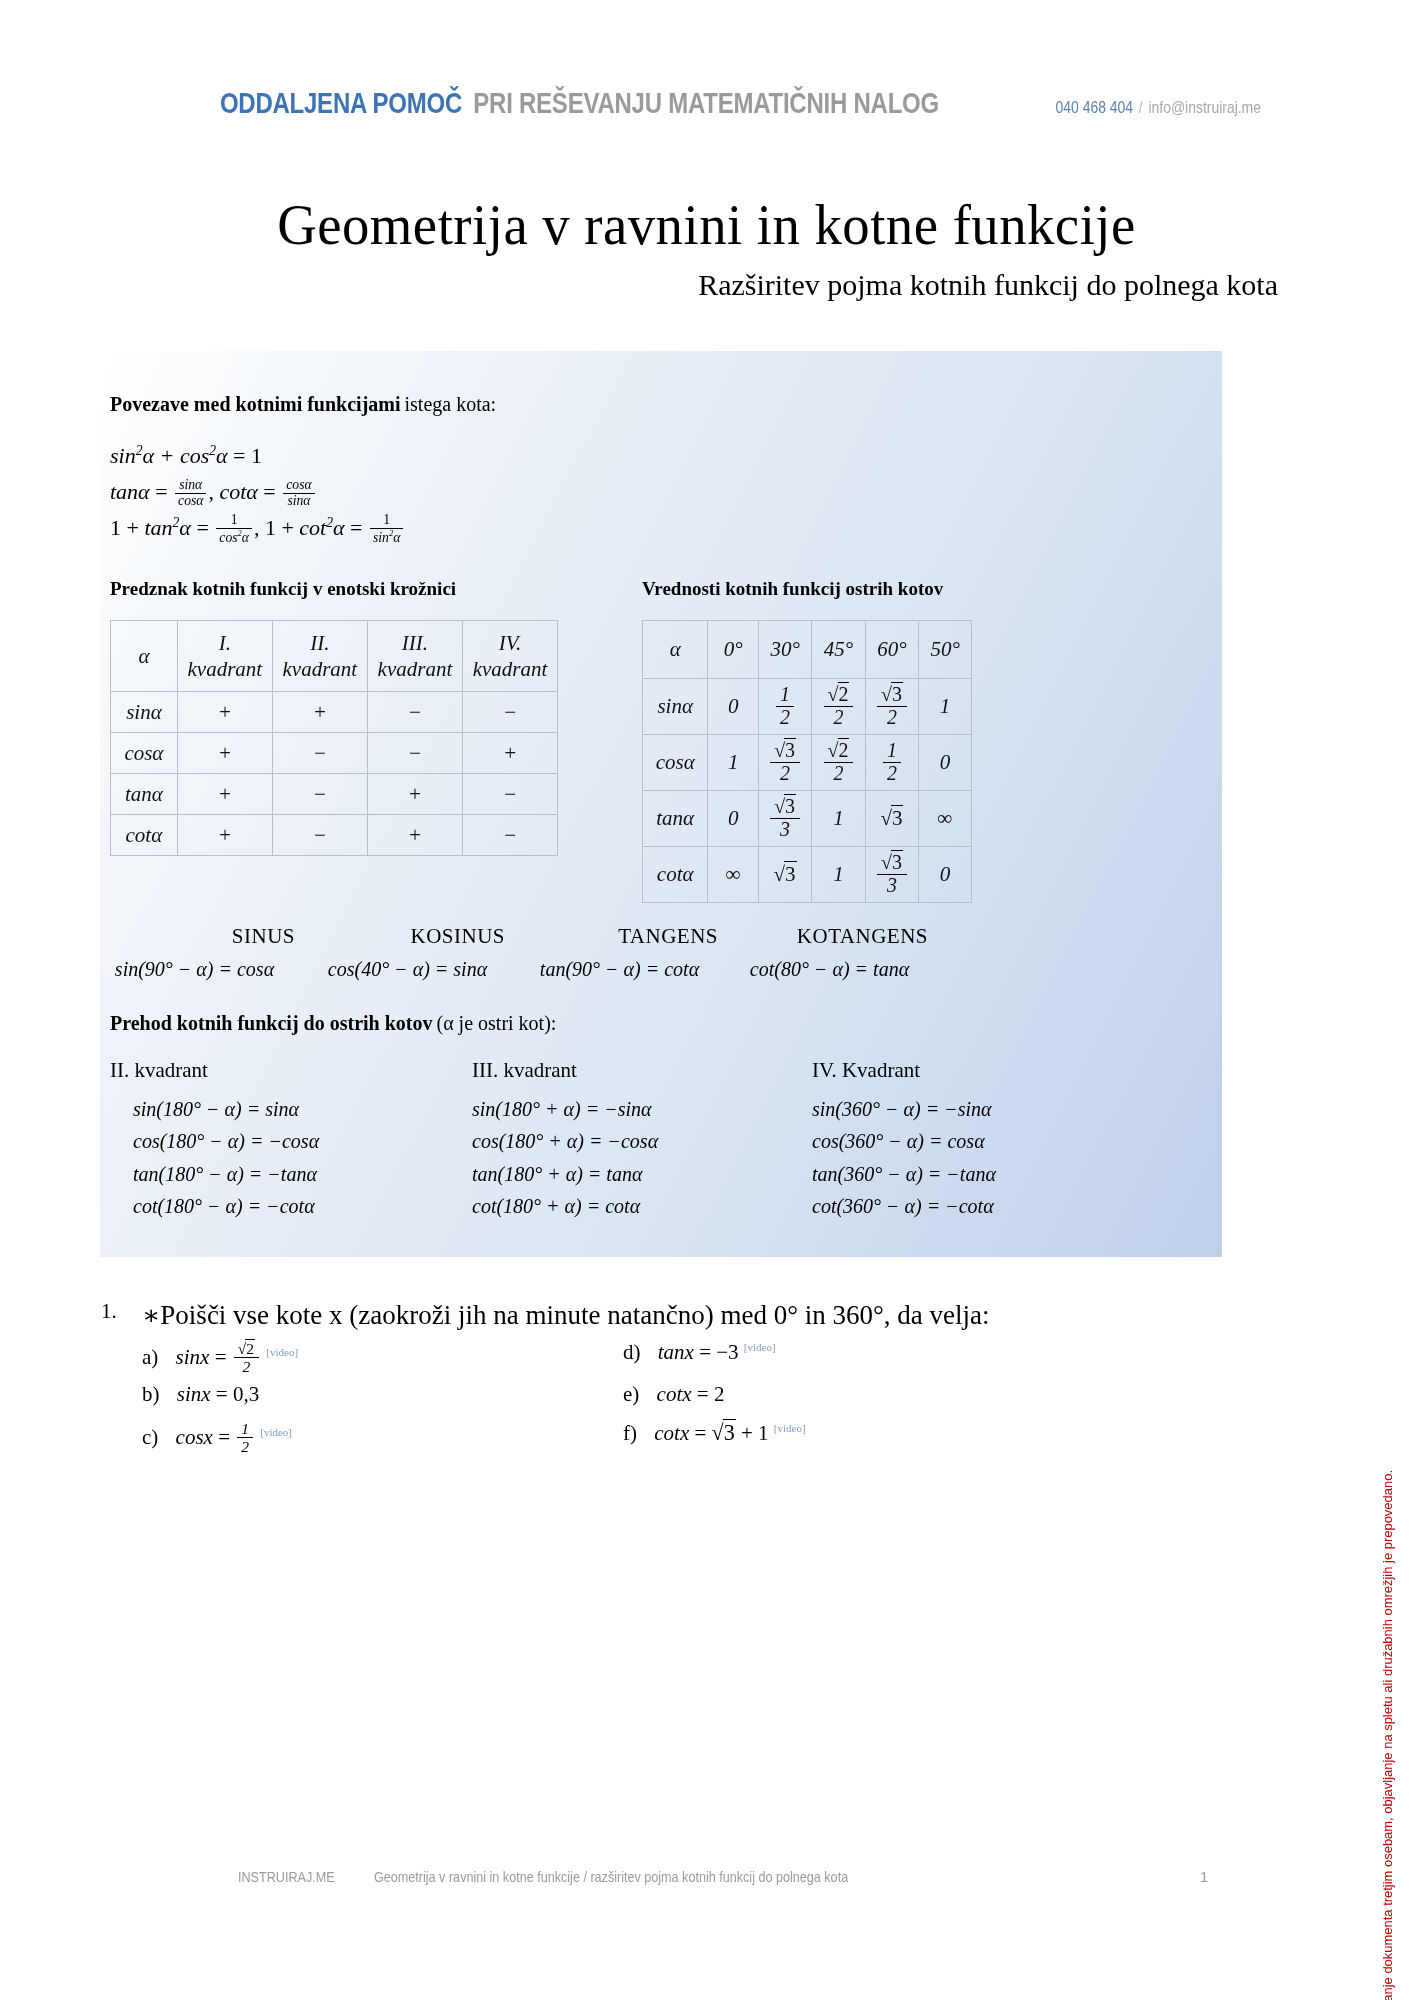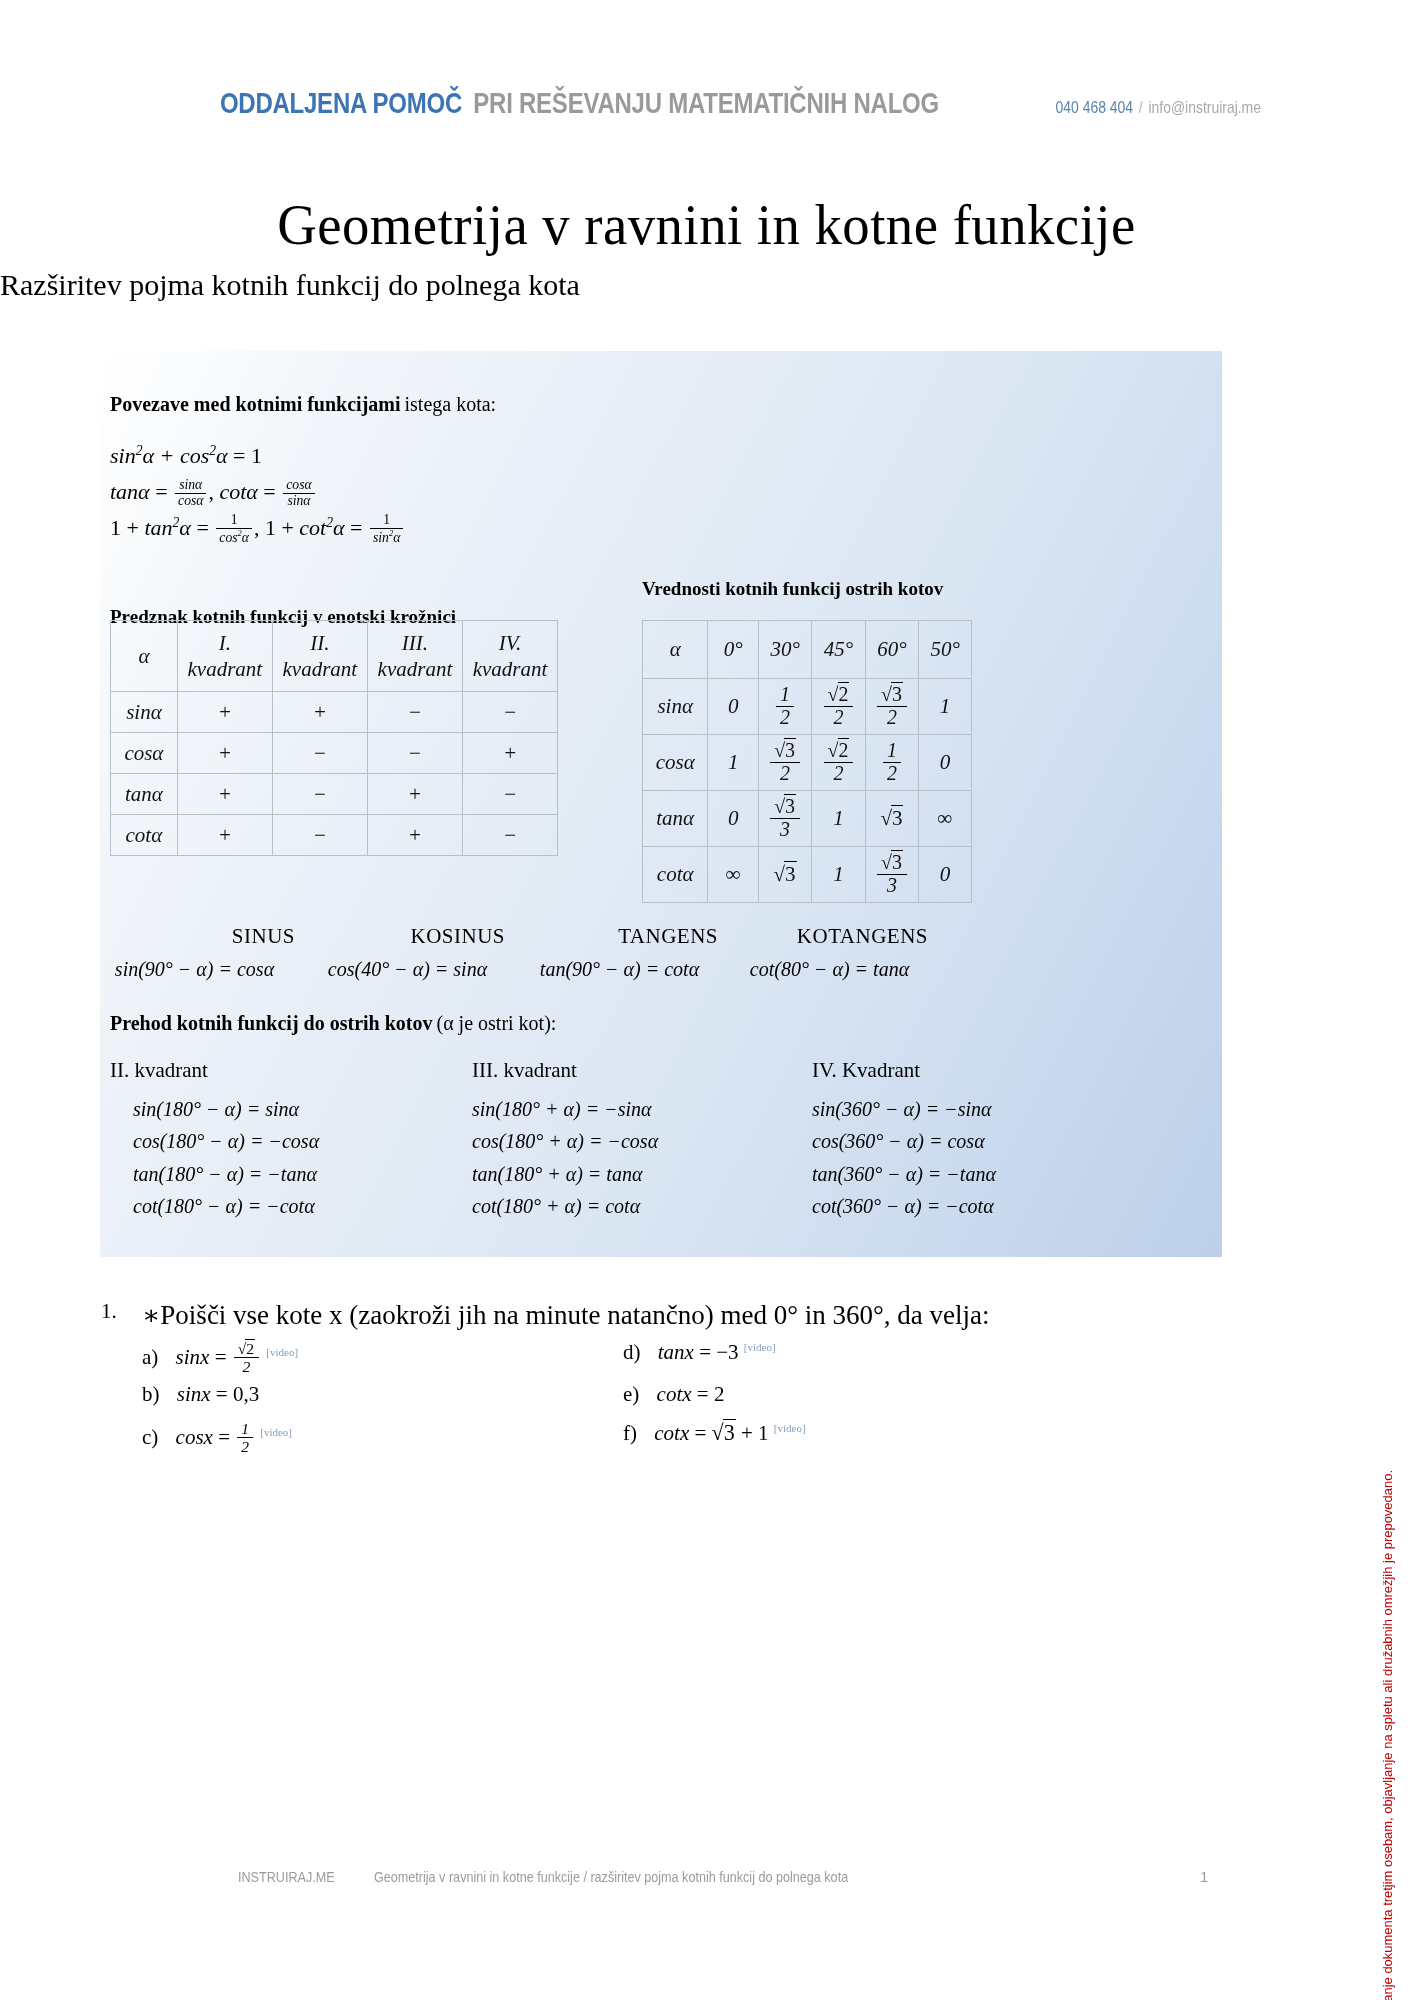--- a/index.html
+++ b/index.html
@@ -30,21 +30,21 @@
   .contact .sep{color:#b6b6b6;padding:0 7px;}
   .contact .mail{color:#a9a9a9;}
 
   
   .doc-title{
     position:absolute;left:0;top:192px;width:1413px;text-align:center;
     font-size:57px;letter-spacing:0.5px;white-space:nowrap;
     transform:scaleX(0.96);
   }
   .doc-sub{
-    position:absolute;left:0;top:268px;width:1278px;text-align:left;
+    position:absolute;left:0;top:268px;width:1278px;text-align:right;
     font-size:30px;white-space:nowrap;
   }
 
   
   .panel{
     position:absolute;left:100px;top:351px;width:1122px;height:906px;
     background:linear-gradient(117deg,#ffffff 0%,#f2f6fa 16%,#e6edf6 38%,#dbe6f3 60%,#c9d9ee 84%,#bdd0e8 100%);
   }
 
   .h-bold{font-weight:bold;font-size:20px;}
@@ -136,21 +136,21 @@
 </div>
 
 <div class="eqline" style="left:110px;top:478px;">
   tanα <span class="rm">=</span> <span class="frac"><span class="num">sinα</span><span class="den">cosα</span></span><span class="rm">,</span> cotα <span class="rm">=</span> <span class="frac"><span class="num">cosα</span><span class="den">sinα</span></span>
 </div>
 
 <div class="eqline" style="left:110px;top:513px;">
   <span class="rm">1</span> <span class="rm">+</span> tan<span class="sup">2</span>α <span class="rm">=</span> <span class="frac"><span class="num rm">1</span><span class="den">cos<span class="sup">2</span>α</span></span><span class="rm">,</span> <span class="rm">1</span> <span class="rm">+</span> cot<span class="sup">2</span>α <span class="rm">=</span> <span class="frac"><span class="num rm">1</span><span class="den">sin<span class="sup">2</span>α</span></span>
 </div>
 
-<div class="tbl-title" style="left:110px;top:578px;margin-top:28px;">Predznak kotnih funkcij v enotski krožnici</div>
+<div class="tbl-title" style="left:110px;top:578px;">Predznak kotnih funkcij v enotski krožnici</div>
 
 <table class="grid" style="left:110px;top:620px;width:448px;">
   <tbody>
       <tr>
     <td style="width:68px;height:68px;">α</td>
     <td class="cellrm" style="width:95px;line-height:1.25;">I.<br>kvadrant</td>
     <td class="cellrm" style="width:95px;line-height:1.25;">II.<br>kvadrant</td>
     <td class="cellrm" style="width:95px;line-height:1.25;">III.<br>kvadrant</td>
     <td class="cellrm" style="width:95px;line-height:1.25;">IV.<br>kvadrant</td>
   </tr>

